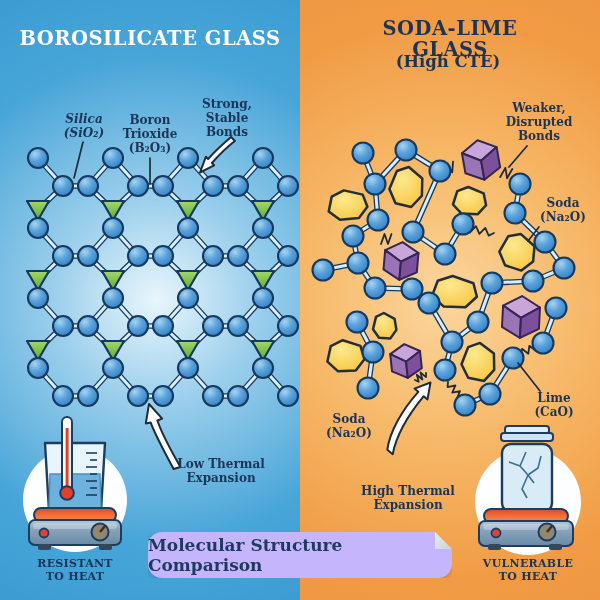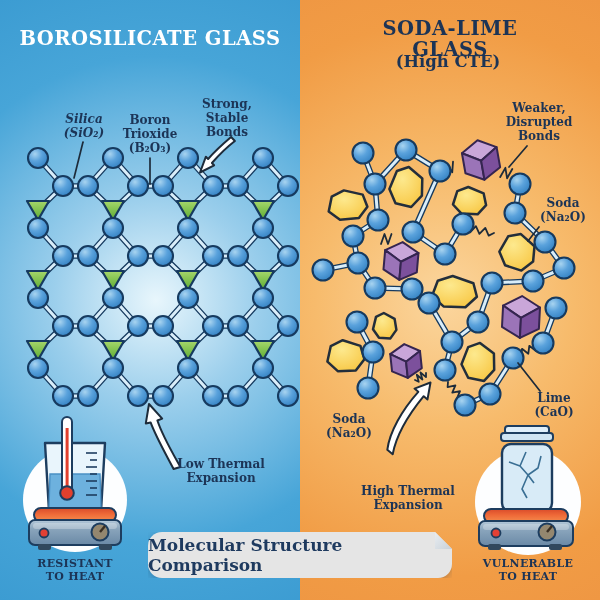--- a/index.html
+++ b/index.html
@@ -11,21 +11,21 @@
   svg#art-svg{position:absolute;left:0;top:0;z-index:2;}
   .txt{position:absolute;z-index:3;transform:translate(-50%,-50%);text-align:center;
        white-space:pre-line;color:#1c3456;font-weight:700;line-height:1.15;}
   .title{font-size:19.5px;letter-spacing:.5px;line-height:1.1;}
   .title.white{color:#ffffff;}
   .subtitle{font-size:16.5px;}
   .subtitle.white{color:#ffffff;}
   .lbl{font-size:12px;}
   .caption{font-size:11px;letter-spacing:.3px;}
   .banner{position:absolute;z-index:4;left:148px;top:532px;width:304px;height:46px;
-          background:#e5e5e5;border-radius:14px;box-shadow:0 2px 6px rgba(30,50,80,.25);
+          background:#c4b5fd;border-radius:14px;box-shadow:0 2px 6px rgba(30,50,80,.25);
           clip-path:polygon(0 0, calc(100% - 17px) 0, 100% 17px, 100% 100%, 0 100%);}
   .banner-text{position:absolute;left:0;top:0;width:100%;height:100%;display:flex;
           align-items:center;justify-content:center;font-size:17px;font-weight:700;color:#1e3a5f;}
   .banner-fold{position:absolute;z-index:5;left:435px;top:532px;width:17px;height:17px;
           background:linear-gradient(135deg,#e9edf1 0%,#c8d1d9 100%);
           clip-path:polygon(0 0, 100% 100%, 0 100%);}
 </style>
 </head>
 <body>
 

